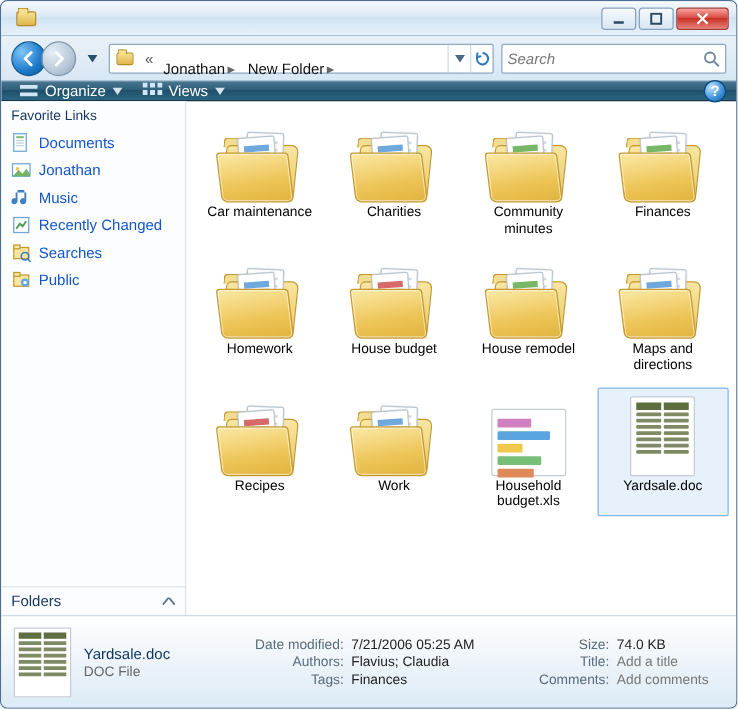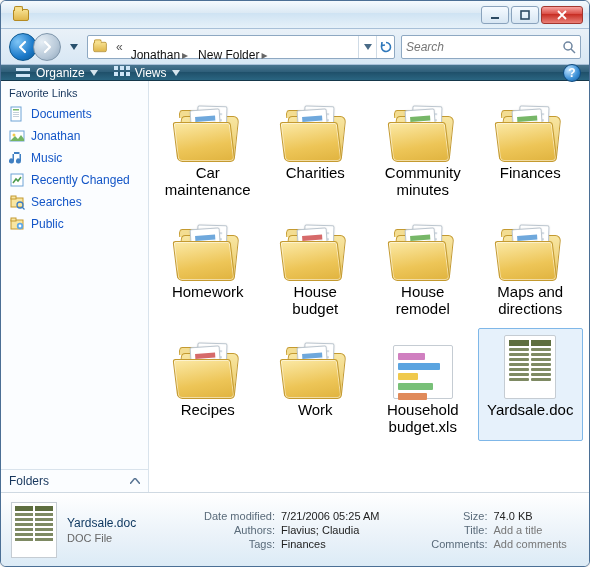--- a/index.html
+++ b/index.html
@@ -79,21 +79,21 @@
   .side-list { padding:2px 6px; }
   .side-item { display:flex; align-items:center; gap:6px; padding:3px 2px; color:#1456c7; cursor:default; }
   .side-ico { width:16px; height:16px; display:flex; align-items:center; justify-content:center; }
   .side-foot { margin-top:auto; border-top:1px solid #d9e3ec; padding:4px 8px; color:#17365d; display:flex; align-items:center; justify-content:space-between;}
   .main { flex:1; display:flex; flex-direction:column; min-width:0; }
   .colheaders { height:20px; border-bottom:1px solid #e1e8ef; display:flex; font-size:11px; color:#333;
     background:linear-gradient(#fdfefe,#f1f5f9); }
   .colh { padding:3px 8px; border-right:1px solid #e6ecf2; white-space:nowrap; }
   .filegrid { flex:1; overflow:auto; padding:10px 6px; }
   .grid { display:grid; grid-template-columns: repeat(4, 1fr); gap:6px 2px; }
-  .item { display:flex; flex-direction:column; align-items:center; text-align:center; font-size:15px; padding:4px; border:1px solid transparent; border-radius:2px;}
+  .item { display:flex; flex-direction:column; align-items:center; text-align:center; font-size:11px; padding:4px; border:1px solid transparent; border-radius:2px;}
   .item.selected { background:#e6f1fb; border:1px solid #7fb7e8; }
   .thumb { width:72px; height:66px; display:flex; align-items:flex-end; justify-content:center; margin-bottom:2px;}
   .label { line-height:1.15; max-width:90px; }
   
   .folder { position:relative; width:66px; height:56px; }
   .folder .back { position:absolute; left:4px; bottom:2px; width:58px; height:44px;
     background:linear-gradient(#f8e6a2,#e9c762); border:1px solid #c49a30; border-radius:4px 6px 4px 4px;
     transform:skewX(-6deg); }
   .folder .tab { position:absolute; left:4px; bottom:44px; width:22px; height:8px;
     background:#f3dd92; border:1px solid #c49a30; border-bottom:none; border-radius:3px 3px 0 0; transform:skewX(-6deg);}

